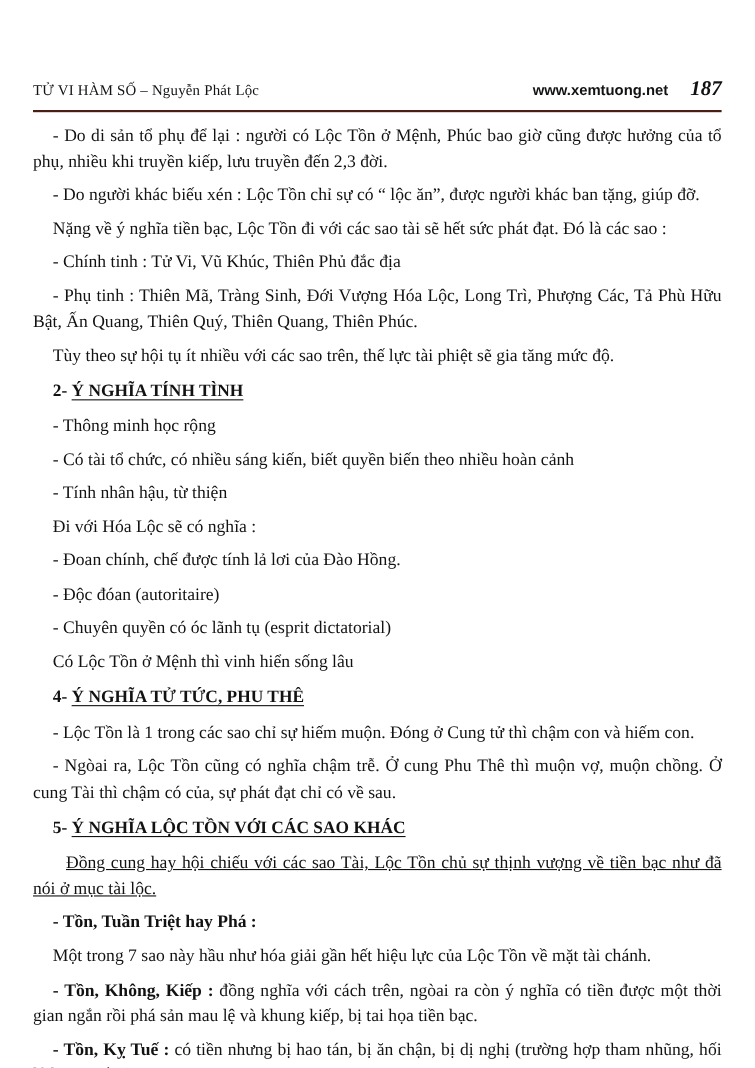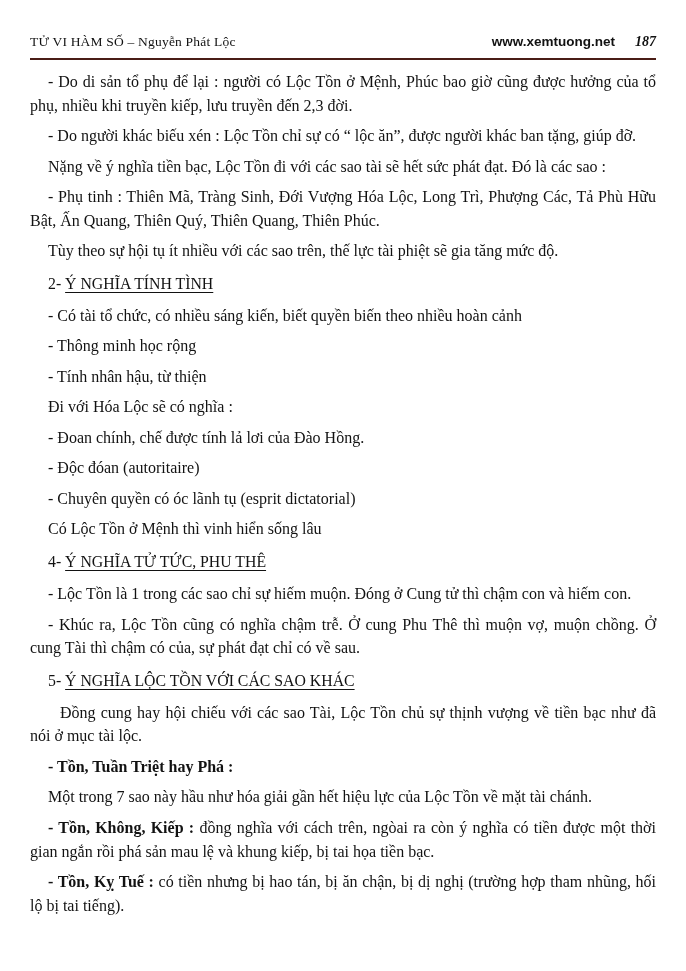--- a/index.html
+++ b/index.html
@@ -22,49 +22,51 @@
     align-items: baseline;
     gap: 12px;
   }
   .book-title {
     font-size: 13.5px;
     letter-spacing: 0.2px;
   }
   .header-right {
     display: flex;
     align-items: baseline;
+    margin-top: 36px;
   }
   .site {
     font-family: "Liberation Sans", "DejaVu Sans", sans-serif;
     font-weight: bold;
     font-size: 13.5px;
   }
   .pagenum {
     font-style: italic;
     font-weight: bold;
-    font-size: 14px;
+    font-size: 19px;
     margin-left: 20px;
   }
   .rule {
     border-bottom: 2px solid #4a1d16;
     margin-top: 8px;
     margin-bottom: 10px;
   }
   .page-body p {
     margin: 7px 0;
     font-size: 16px;
     line-height: 1.47;
     text-align: justify;
     text-indent: 18px;
   }
   .page-body p.indent-lg {
     text-indent: 30px;
+    text-decoration: underline;
   }
   .page-body p.heading {
-    font-weight: normal;
+    font-weight: bold;
     font-size: 15.8px;
     margin: 9px 0;
     text-align: left;
   }
   .u {
     text-decoration: underline;
     text-underline-offset: 3px;
   }
 </style>
 </head>
@@ -76,34 +78,35 @@
     <span class="header-right">
       <span class="site">www.xemtuong.net</span>
       <span class="pagenum">187</span>
     </span>
   </header>
   <div class="rule"></div>
   <main class="page-body">
       <p><span>- Do di sản tổ phụ để lại : người có Lộc Tồn ở Mệnh, Phúc bao giờ cũng được hưởng của tổ phụ, nhiều khi truyền kiếp, lưu truyền đến 2,3 đời.</span></p>
       <p><span>- Do người khác biếu xén : Lộc Tồn chỉ sự có “ lộc ăn”, được người khác ban tặng, giúp đỡ.</span></p>
       <p><span>Nặng về ý nghĩa tiền bạc, Lộc Tồn đi với các sao tài sẽ hết sức phát đạt. Đó là các sao :</span></p>
+      <p><span>- Chính tinh : Tử Vi, Vũ Khúc, Thiên Phủ đắc địa</span></p>
       <p><span>- Phụ tinh : Thiên Mã, Tràng Sinh, Đới Vượng Hóa Lộc, Long Trì, Phượng Các, Tả Phù Hữu Bật, Ấn Quang, Thiên Quý, Thiên Quang, Thiên Phúc.</span></p>
       <p><span>Tùy theo sự hội tụ ít nhiều với các sao trên, thế lực tài phiệt sẽ gia tăng mức độ.</span></p>
       <p class="heading"><span>2- </span><span class="u">Ý NGHĨA TÍNH TÌNH</span></p>
+      <p><span>- Thông minh học rộng</span></p>
       <p><span>- Có tài tổ chức, có nhiều sáng kiến, biết quyền biến theo nhiều hoàn cảnh</span></p>
-      <p><span>- Thông minh học rộng</span></p>
       <p><span>- Tính nhân hậu, từ thiện</span></p>
       <p><span>Đi với Hóa Lộc sẽ có nghĩa :</span></p>
       <p><span>- Đoan chính, chế được tính lả lơi của Đào Hồng.</span></p>
       <p><span>- Độc đóan (autoritaire)</span></p>
       <p><span>-  Chuyên quyền có óc lãnh tụ (esprit dictatorial)</span></p>
       <p><span>Có Lộc Tồn ở Mệnh thì vinh hiển sống lâu</span></p>
       <p class="heading"><span>4- </span><span class="u">Ý NGHĨA TỬ TỨC, PHU THÊ</span></p>
       <p><span>- Lộc Tồn là 1 trong các sao chỉ sự hiếm muộn. Đóng ở Cung tử thì chậm con và hiếm con.</span></p>
-      <p><span>- Khúc ra, Lộc Tồn cũng có nghĩa chậm trễ. Ở cung Phu Thê thì muộn vợ, muộn chồng. Ở cung Tài thì chậm có của, sự phát đạt chỉ có về sau.</span></p>
+      <p><span>- Ngòai ra, Lộc Tồn cũng có nghĩa chậm trễ. Ở cung Phu Thê thì muộn vợ, muộn chồng. Ở cung Tài thì chậm có của, sự phát đạt chỉ có về sau.</span></p>
       <p class="heading"><span>5- </span><span class="u">Ý NGHĨA LỘC TỒN VỚI CÁC SAO KHÁC</span></p>
       <p class="indent-lg"><span>Đồng cung hay hội chiếu với các sao Tài, Lộc Tồn chủ sự thịnh vượng về tiền bạc như đã nói ở mục tài lộc.</span></p>
       <p><b>- Tồn, Tuần Triệt hay Phá :</b></p>
       <p><span>Một trong 7 sao này hầu như hóa giải gần hết hiệu lực của Lộc Tồn về mặt tài chánh.</span></p>
       <p><b>- Tồn, Không, Kiếp : </b><span>đồng nghĩa với cách trên, ngòai ra còn ý nghĩa có tiền được một thời gian ngắn rồi phá sản mau lệ và khung kiếp, bị tai họa tiền bạc.</span></p>
       <p><b>- Tồn, Kỵ Tuế : </b><span>có tiền nhưng bị hao tán, bị ăn chận, bị dị nghị (trường hợp tham nhũng, hối lộ bị tai tiếng).</span></p>
     </main>
 </div>
 
 </body></html>

